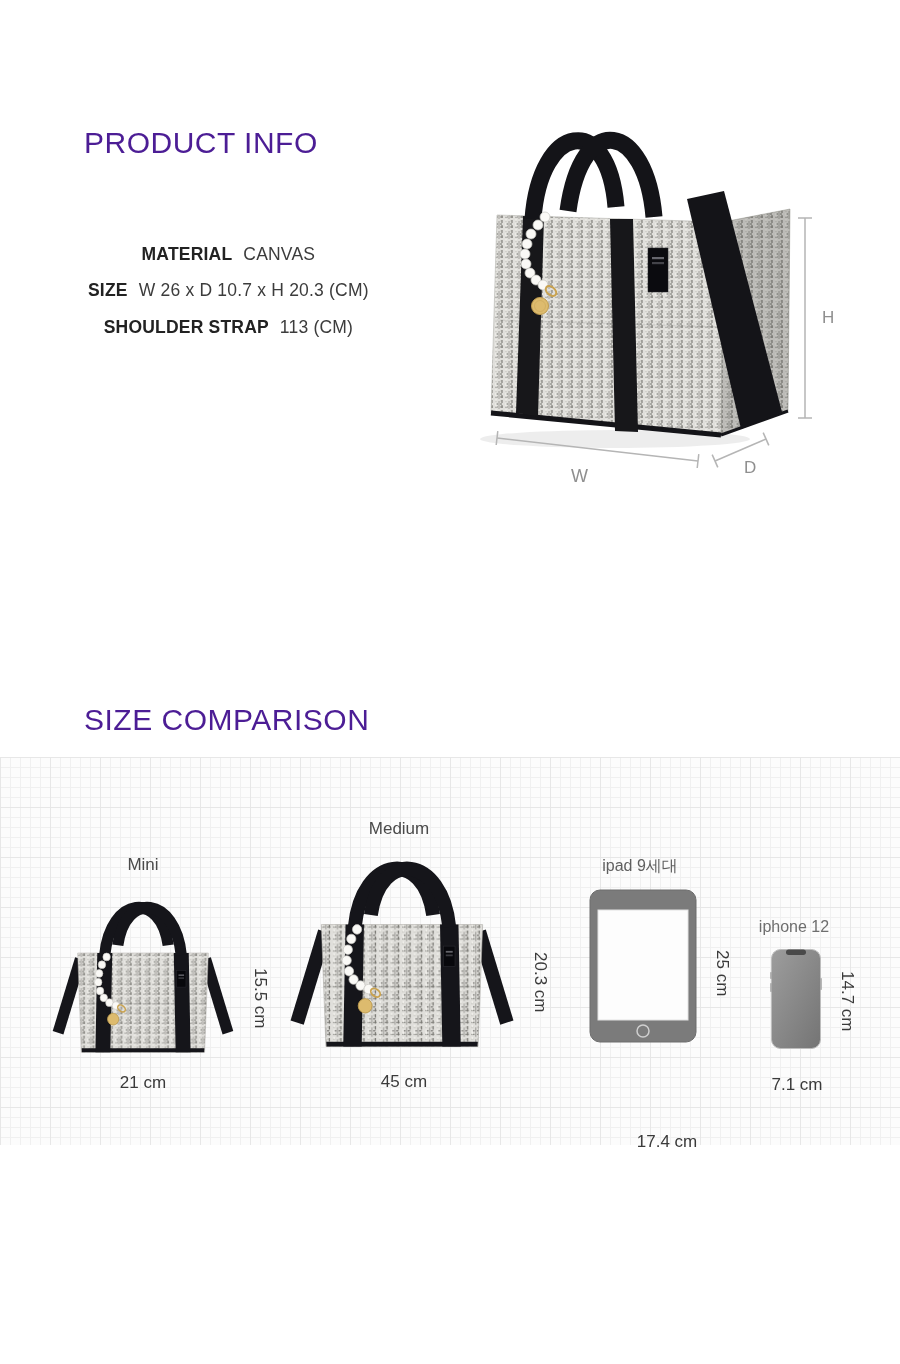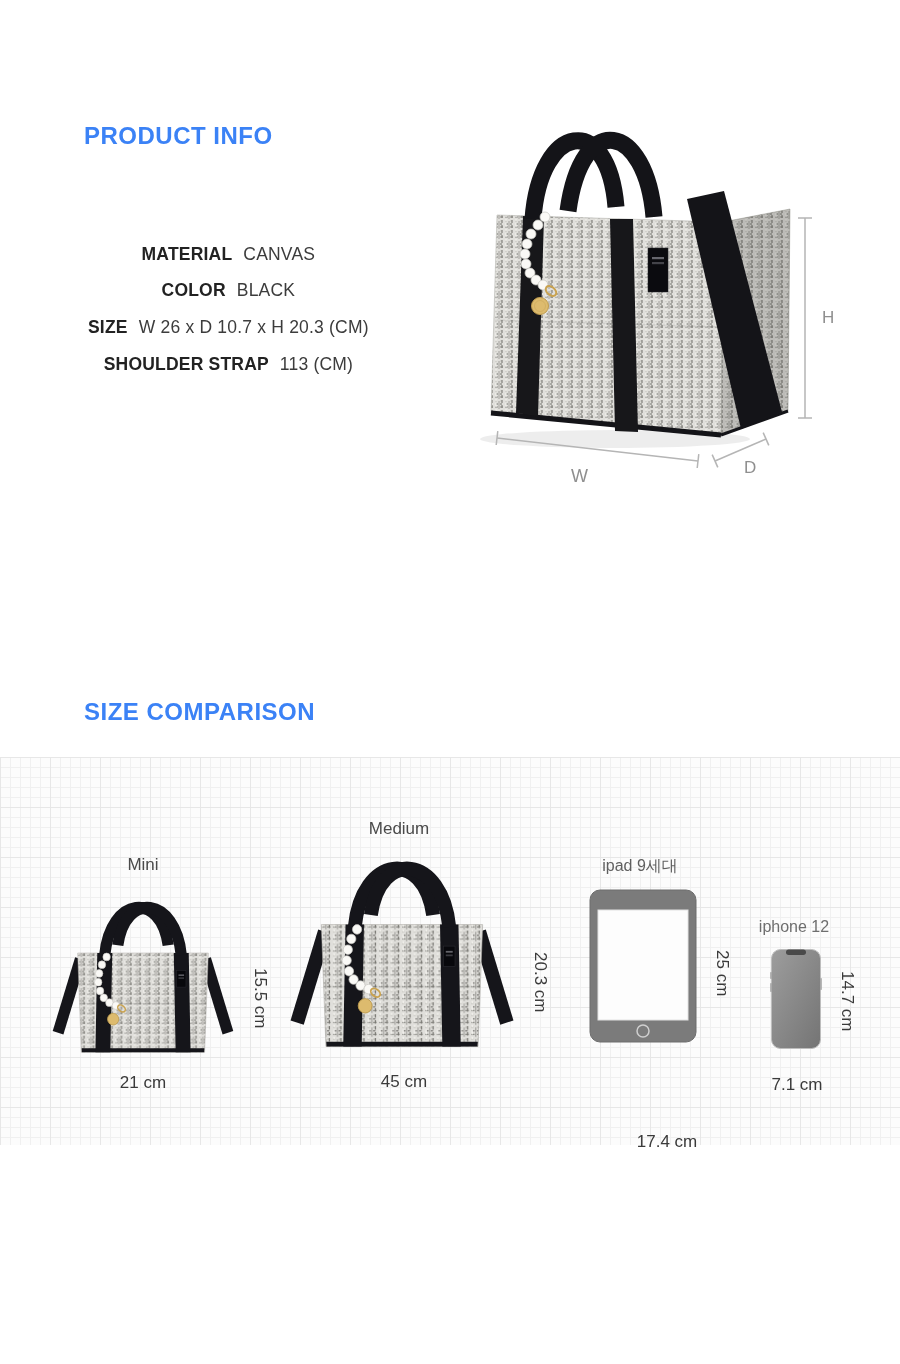--- a/index.html
+++ b/index.html
@@ -1,20 +1,20 @@
 <!DOCTYPE html>
 <html><head>
 <meta charset="utf-8">
 <style>
   html,body{margin:0;padding:0;background:#ffffff;}
   .page{position:relative;width:900px;height:1364px;background:#ffffff;overflow:hidden;
         font-family:"Liberation Sans", sans-serif;color:#2f2f2f;}
 
   
-  .section-title{position:absolute;font-size:24px;font-weight:700;letter-spacing:0.5px;color:#3b82f6;white-space:nowrap;}
+  .section-title{position:absolute;font-size:30px;font-weight:400;letter-spacing:0.5px;color:#4c1d95;white-space:nowrap;}
 
   
   .spec-list{position:absolute;left:88px;top:236px;display:flex;flex-direction:column;}
   .spec-row{height:36.6px;display:flex;align-items:center;font-size:17.5px;white-space:nowrap;justify-content:center;}
   .spec-label{font-weight:700;color:#222222;margin-right:11px;letter-spacing:0.2px;}
   .spec-value{font-weight:400;color:#3c3c3c;letter-spacing:0.2px;}
 
   
   .dim-letter{position:absolute;color:#8f8f8f;font-size:17px;font-weight:400;}
 
@@ -88,24 +88,20 @@
   </svg>
 
   <h1 class="section-title" style="left:84px;top:106px;">PRODUCT INFO</h1>
 
   <div class="spec-list">
     <div class="spec-row">
       <span class="spec-label">MATERIAL</span>
       <span class="spec-value">CANVAS</span>
     </div>
     <div class="spec-row">
-      <span class="spec-label">COLOR</span>
-      <span class="spec-value">BLACK</span>
-    </div>
-    <div class="spec-row">
       <span class="spec-label">SIZE</span>
       <span class="spec-value">W 26 x D 10.7 x H 20.3 (CM)</span>
     </div>
     <div class="spec-row">
       <span class="spec-label">SHOULDER STRAP</span>
       <span class="spec-value">113 (CM)</span>
     </div>
   </div>
 
   <svg class="gfx" style="left:460px;top:95px;width:340px;height:390px;" viewBox="0 0 340 390">

